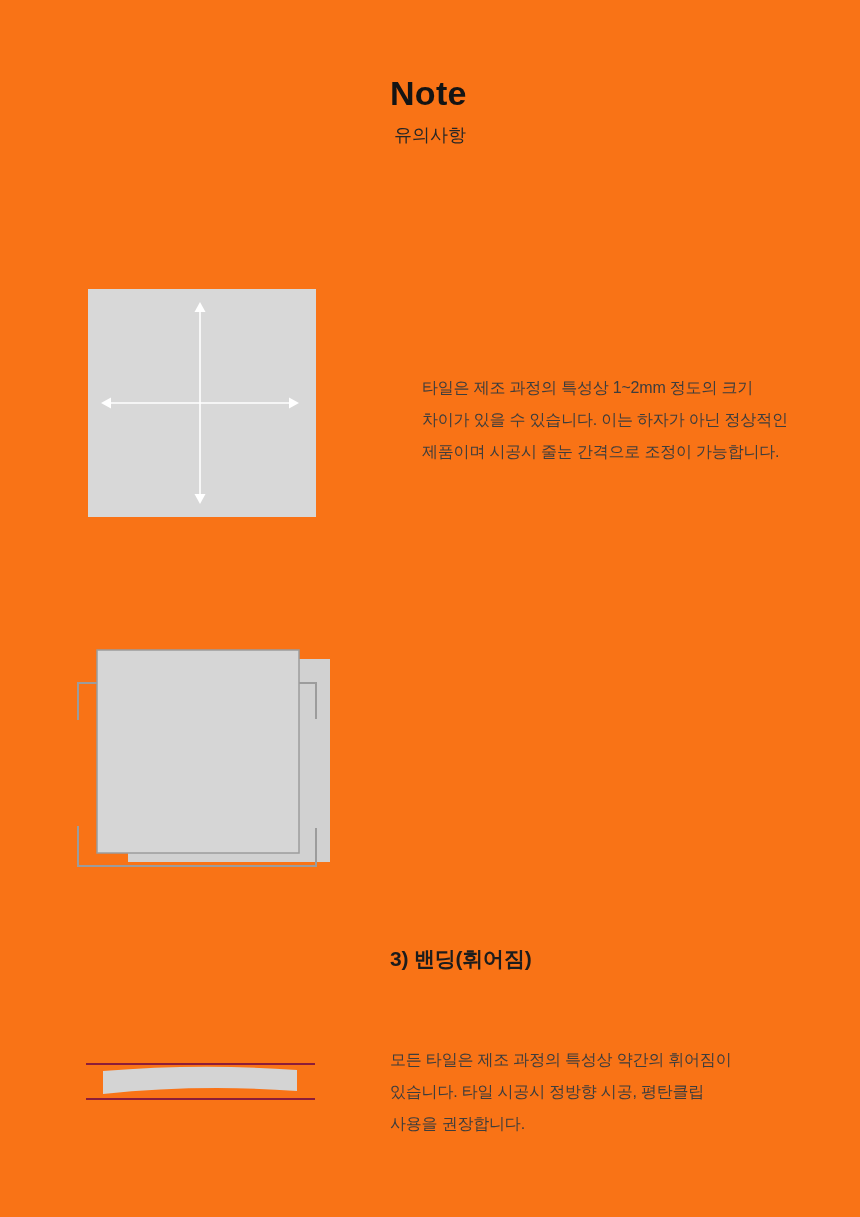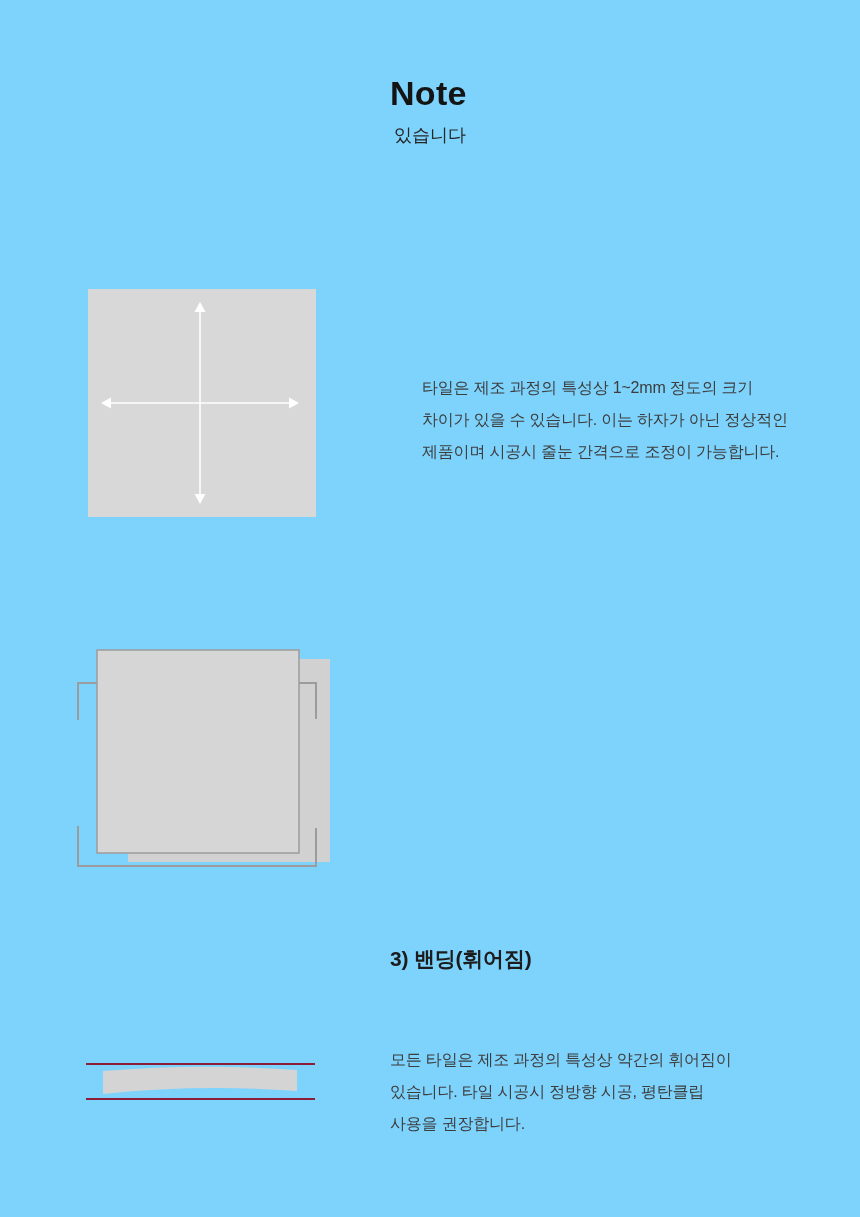--- a/index.html
+++ b/index.html
@@ -11,21 +11,21 @@
     --arrow-white:#ffffff;
     --heading-text:#1c1c1c;
     --body-text:#3d3d3d;
   }
   *{margin:0;padding:0;box-sizing:border-box;}
   html,body{background:#ffffff;}
   .canvas{
     position:relative;
     width:860px;
     height:1217px;
-    background:#7dd3fc;
+    background:#f97316;
     overflow:hidden;
     font-family:"Liberation Sans","DejaVu Sans",sans-serif;
   }
   .page-title{
     position:absolute;
     left:390px;
     top:76px;
     font-size:34px;
     font-weight:800;
     letter-spacing:0.3px;
@@ -79,21 +79,21 @@
   .accent-stroke{stroke:var(--accent-line);stroke-width:2;}
   .arrow-stroke{stroke:var(--arrow-white);stroke-width:1.6;}
   .arrow-fill{fill:var(--arrow-white);}
 </style>
 </head>
 <body>
 
 <div class="canvas">
 
   <h1 class="page-title">Note</h1>
-  <p class="page-subtitle">있습니다</p>
+  <p class="page-subtitle">유의사항</p>
 
   <svg id="fig1" class="fig" width="228" height="228" viewBox="0 0 228 228">
     <rect class="tile-fill" x="0" y="0" width="228" height="228"></rect>
     <g>
       <line class="arrow-stroke" x1="112" y1="22" x2="112" y2="206"></line>
       <line class="arrow-stroke" x1="18" y1="114" x2="206" y2="114"></line>
       <polygon class="arrow-fill" points="112,13 106.5,23 117.5,23"></polygon>
       <polygon class="arrow-fill" points="112,215 106.5,205 117.5,205"></polygon>
       <polygon class="arrow-fill" points="13,114 23,108.5 23,119.5"></polygon>
       <polygon class="arrow-fill" points="211,114 201,108.5 201,119.5"></polygon>

